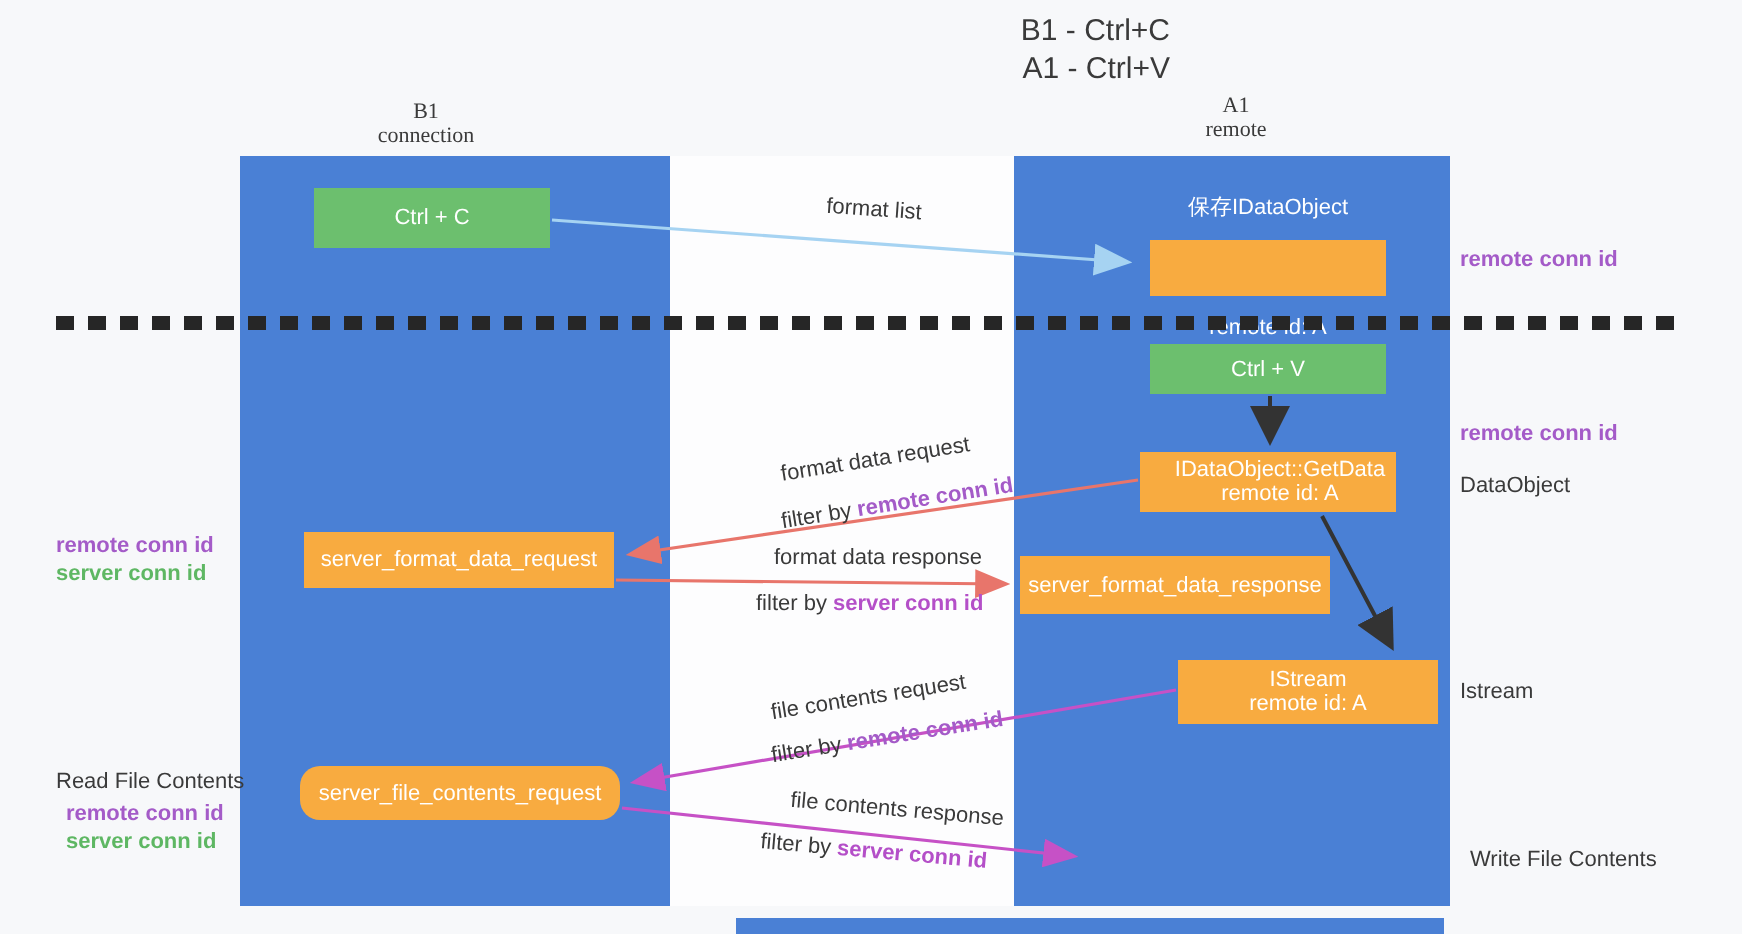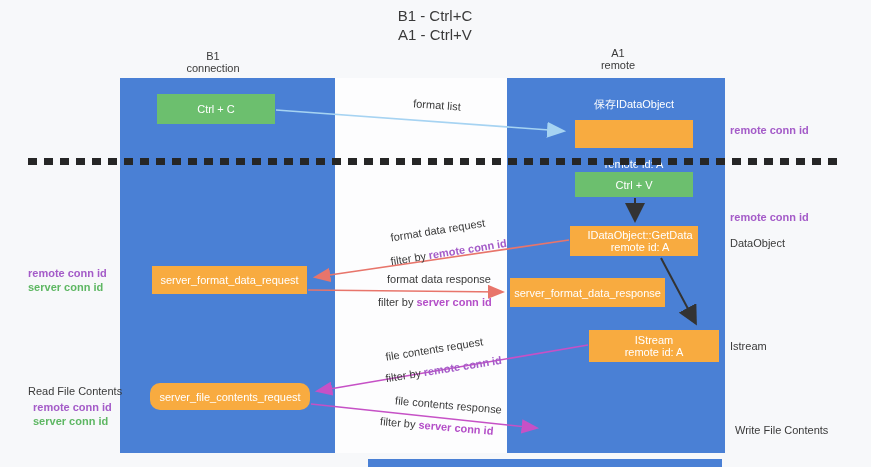--- a/index.html
+++ b/index.html
@@ -3,22 +3,22 @@
 <meta charset="utf-8">
 <style>
   html,body{margin:0;padding:0;}
   body{font-family:"Liberation Sans",sans-serif;background:#eceef2;}
   #stage{position:relative;width:871px;height:467px;background:#f7f8fa;overflow:hidden;}
   .lane-gap{position:absolute;left:335px;top:78px;width:172px;height:375px;background:#fdfdfe;}
   .lane{position:absolute;top:78px;height:375px;background:#4a80d5;}
   .lane.left{left:120px;width:215px;}
   .lane.right{left:507px;width:218px;}
   .bottom-strip{position:absolute;left:368px;top:459px;width:354px;height:8px;background:#4a80d5;}
-  .title{position:absolute;left:285px;top:6px;width:300px;text-align:center;font-size:15px;line-height:19px;color:#3a3a3a;}
-  .lane-header{position:absolute;width:160px;text-align:center;font-size:11px;line-height:12px;color:#3a3a3a;}
+  .title{position:absolute;left:285px;top:6px;width:300px;text-align:right;font-size:15px;line-height:19px;color:#3a3a3a;}
+  .lane-header{position:absolute;width:160px;text-align:center;font-size:11px;line-height:12px;color:#3a3a3a;font-family:Liberation Serif, serif;}
   .lane-header.left{left:133px;top:50px;}
   .lane-header.right{left:538px;top:47px;}
   .node{position:absolute;display:flex;flex-direction:column;align-items:center;justify-content:center;
         color:#ffffff;font-size:11px;line-height:12px;text-align:center;box-sizing:border-box;}
   .node.green{background:#6cbf6e;}
   .node.orange{background:#f8ab40;}
   .dashed-line{position:absolute;left:28px;top:158px;width:810px;height:7px;
         background:repeating-linear-gradient(90deg,#262626 0 9px,transparent 9px 16px);z-index:5;}
   .side-label{position:absolute;font-size:11px;line-height:14px;color:#3a3a3a;white-space:nowrap;}
   .side-label.bold{font-weight:700;}

